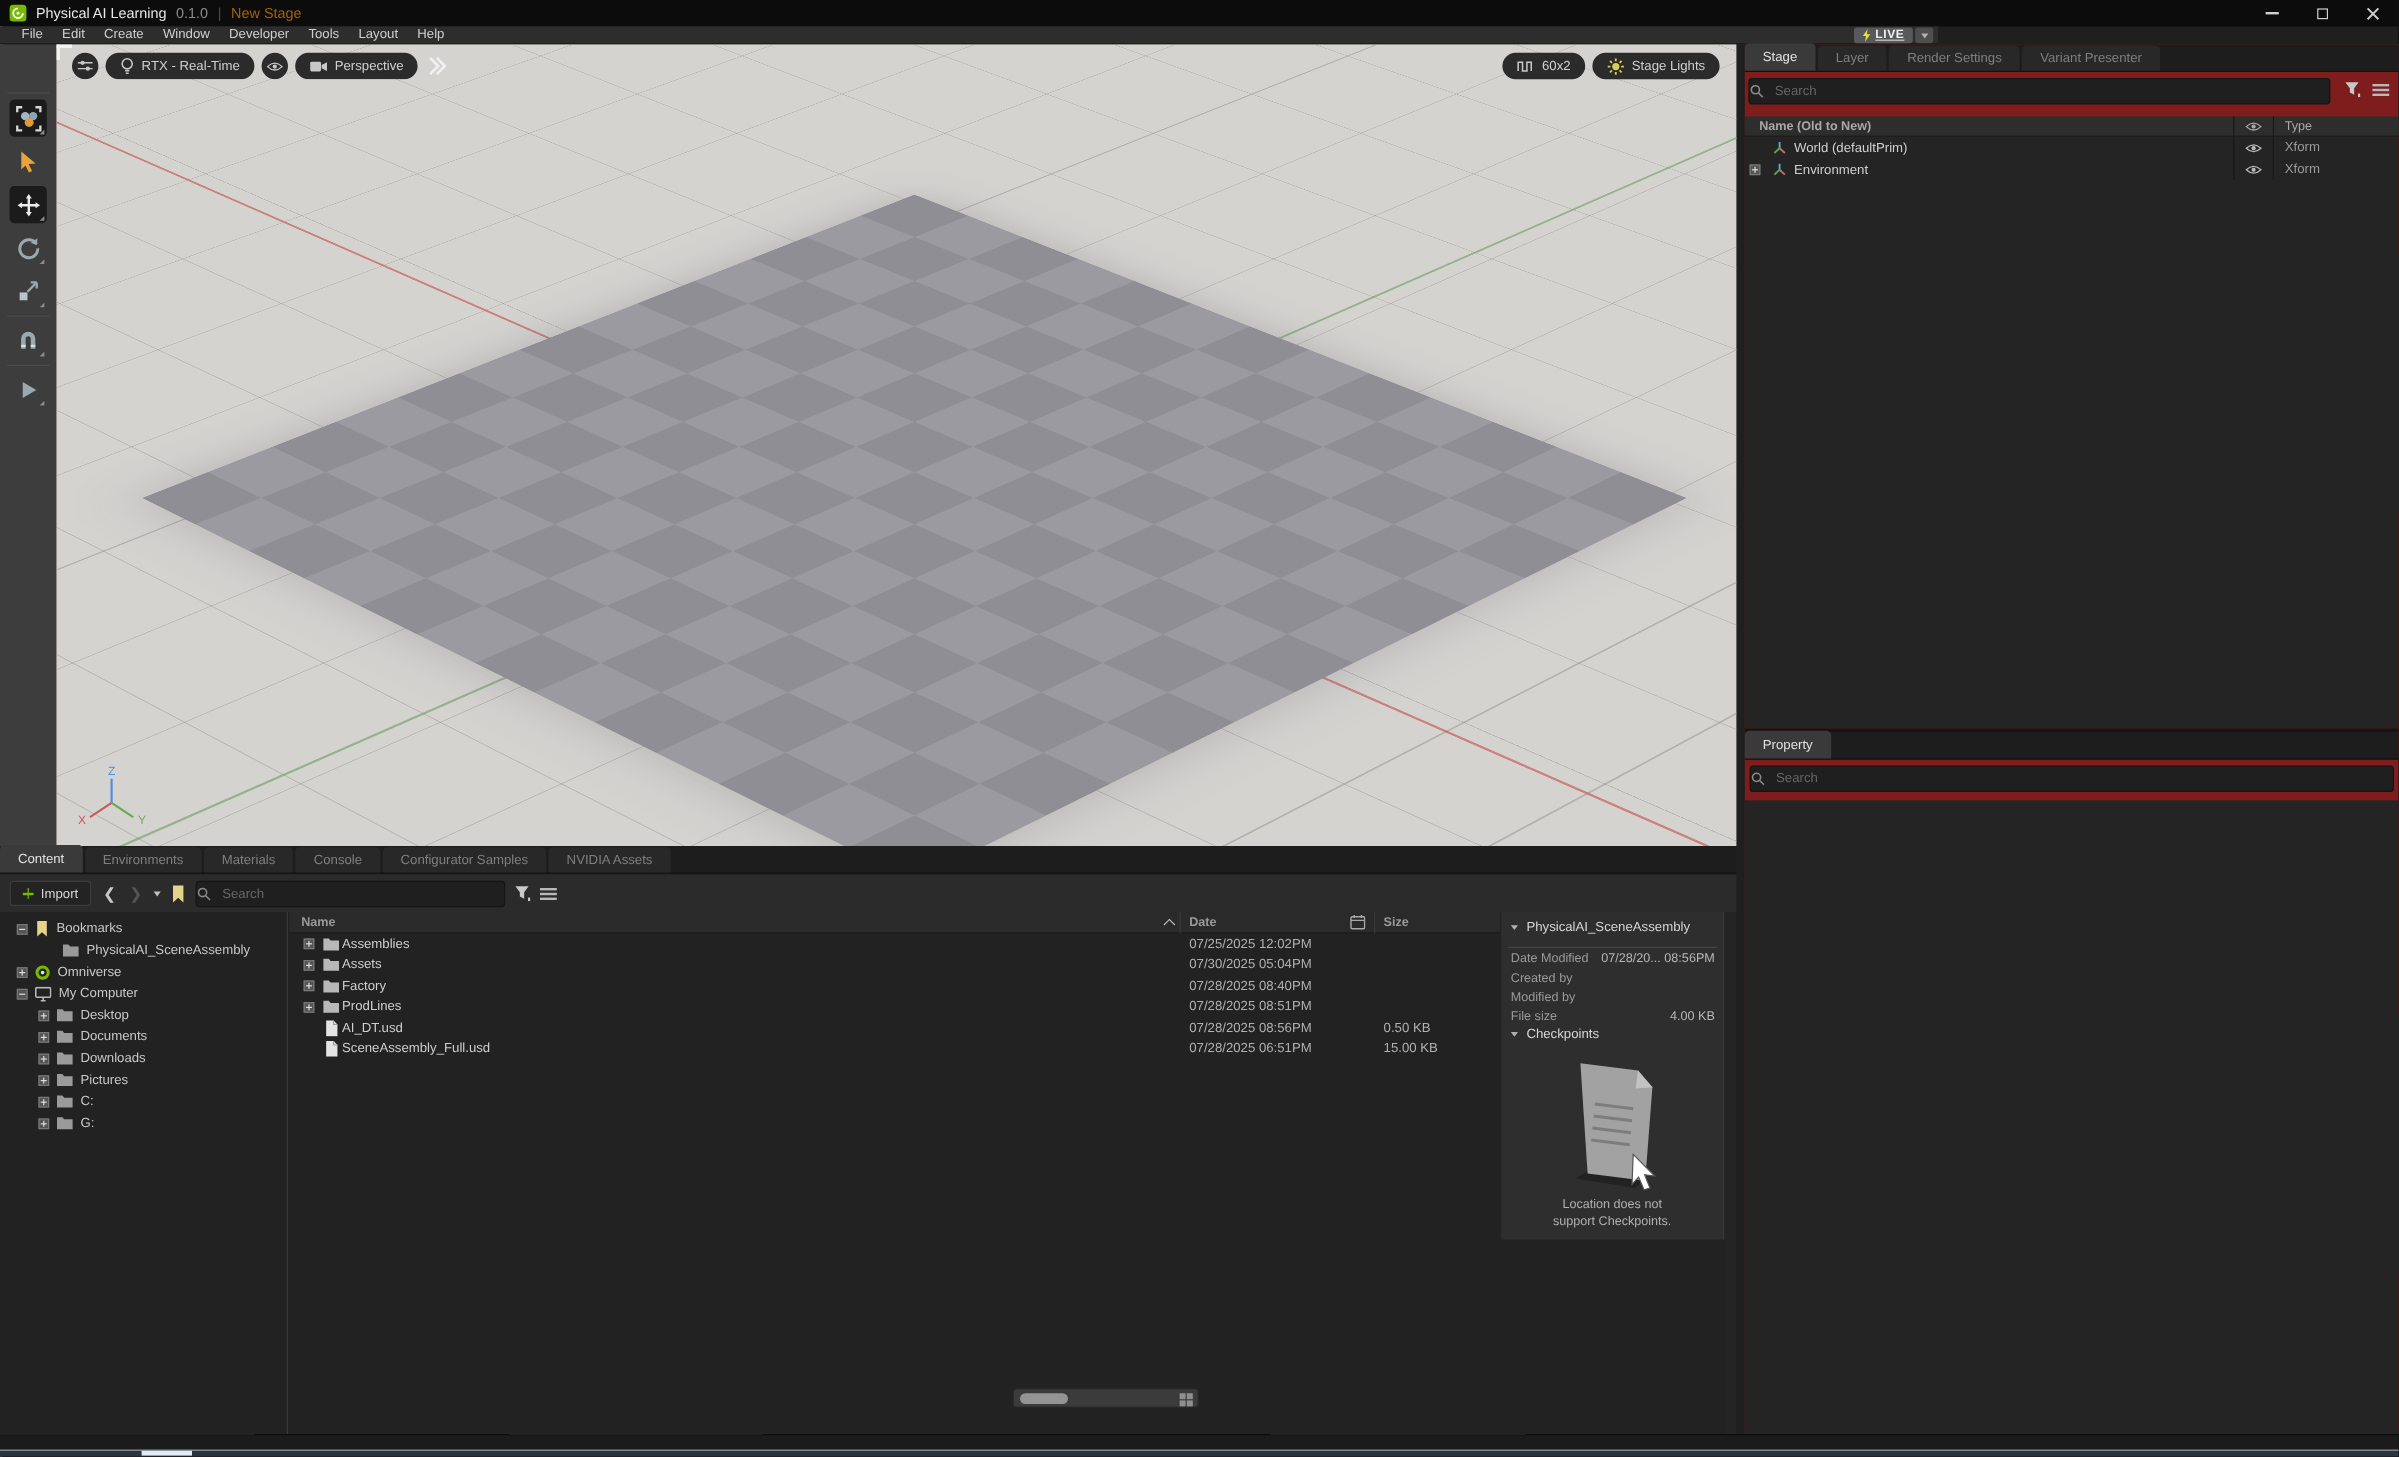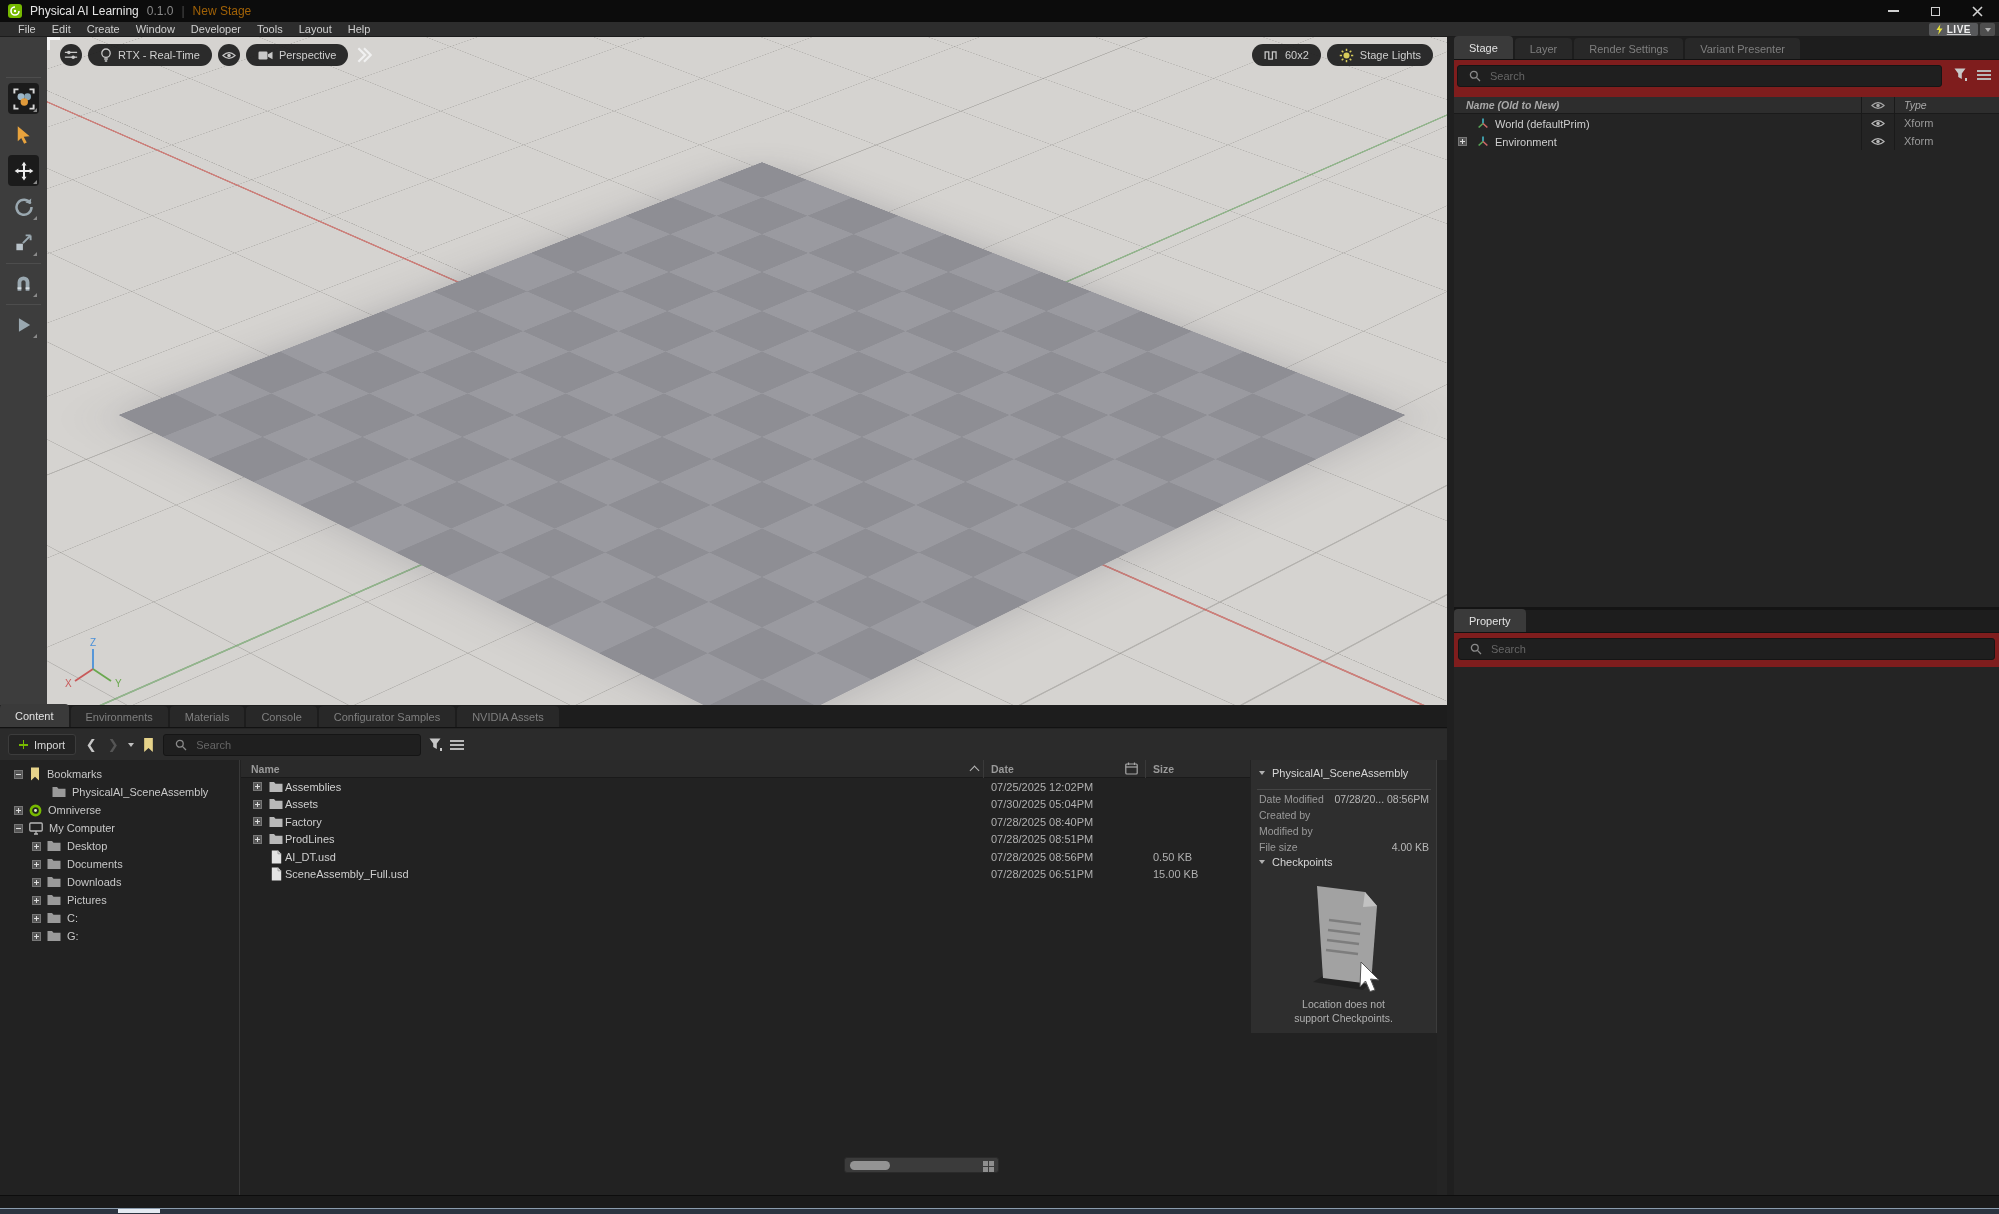--- a/index.html
+++ b/index.html
@@ -14,21 +14,21 @@
   .t-title{color:#e6e6e6;font-size:12px;}
   .t-version{color:#8a8a8a;font-size:12px;}
   .t-sep{color:#4d4d4d;font-size:12px;}
   .t-doc{color:#a16207;font-size:12px;}
   #win-controls{position:absolute;right:6px;top:0;height:22px;display:flex;align-items:center;gap:26px;padding-right:8px;}
   .wbtn{width:16px;height:16px;display:flex;align-items:center;justify-content:center;cursor:pointer;}
   .min-glyph{width:11px;height:2px;background:#d0d0d0;}
   .max-glyph{width:9px;height:9px;border:1.5px solid #d0d0d0;}
 
   
-  #menubar{position:absolute;left:0;top:22px;width:1999px;height:15px;background:#2d2d2d;border-bottom:1px solid #1c1c1c;display:flex;align-items:center;padding-left:10px;}
+  #menubar{position:absolute;left:0;top:22px;width:1615px;height:15px;background:#2d2d2d;border-bottom:1px solid #1c1c1c;display:flex;align-items:center;padding-left:10px;}
   .menu-item{color:#cfcfcf;padding:0 8px;font-size:11px;cursor:default;}
   #live-group{position:absolute;right:4px;top:1px;display:flex;gap:2px;align-items:center;}
   #live-badge{display:flex;align-items:center;gap:4px;background:#58595b;border-radius:2px;padding:0 7px;height:13px;text-decoration:underline;}
   #live-badge span{color:#f0f0f0;font-weight:bold;font-size:10px;letter-spacing:.5px;}
   #live-chevron{width:15px;height:13px;background:#4e4e4e;border-radius:2px;display:flex;align-items:center;justify-content:center;}
   .tri-down{width:0;height:0;border-left:3.5px solid transparent;border-right:3.5px solid transparent;border-top:4px solid #b0b0b0;}
 
   
   #left-toolbar{position:absolute;left:0;top:37px;width:47px;height:668px;background:#3d3d3d;}
   .tool{position:absolute;left:8px;width:31px;height:31px;border-radius:4px;display:flex;align-items:center;justify-content:center;cursor:pointer;}
@@ -55,30 +55,30 @@
   .vp-round{width:22px;height:22px;border-radius:50%;background:rgba(28,28,28,.92);display:flex;align-items:center;justify-content:center;cursor:pointer;}
   #vp-expander{margin-left:2px;cursor:pointer;}
   #axis-gizmo{position:absolute;left:16px;bottom:14px;}
   #axis-gizmo text{font-size:10px;font-family:"Liberation Sans",sans-serif;}
 
   
   #right-panel{position:absolute;left:1454px;top:37px;width:545px;height:1158px;background:#7f1d1d;}
   .tabstrip{position:absolute;left:0;width:100%;height:23px;background:#1d1d1d;display:flex;align-items:flex-end;border-bottom:1px solid #121212;}
   .tab{height:21px;display:flex;align-items:center;padding:0 15px;margin-right:2px;background:#282828;color:#7f7f7f;border-radius:4px 4px 0 0;font-size:11px;cursor:pointer;white-space:nowrap;}
   .tab.active{background:#3a3a3a;color:#e2e2e2;height:23px;}
-  .searchbox{display:flex;align-items:center;gap:7px;background:#1f1f1f;border:1px solid #151515;border-radius:3px;height:22px;padding:0 11px;}
+  .searchbox{display:flex;align-items:center;gap:7px;background:#1f1f1f;border:1px solid #151515;border-radius:3px;height:22px;padding:0 0;}
   .searchbox input{flex:1;background:transparent;border:none;color:#c8c8c8;font-size:11px;}
   .searchbox input::placeholder{color:#666;}
   .icon-btn{display:flex;align-items:center;justify-content:center;cursor:pointer;}
   .hamburger{width:14px;height:10px;border-top:2px solid #b8b8b8;border-bottom:2px solid #b8b8b8;position:relative;}
   .hamburger::after{content:"";position:absolute;left:0;top:2px;width:14px;height:2px;background:#b8b8b8;}
 
   #stage-search-row{position:absolute;left:3px;top:28px;width:485px;}
   #stage-search-icons{position:absolute;right:8px;top:31px;display:flex;gap:10px;align-items:center;}
-  #stage-colhdr{position:absolute;left:0;top:60px;width:100%;height:17px;background:#2d2d2d;border-bottom:1px solid #1a1a1a;color:#a8a8a8;font-size:10.5px;font-style:italic;}
+  #stage-colhdr{position:absolute;left:0;top:60px;width:100%;height:17px;background:#2d2d2d;border-bottom:1px solid #1a1a1a;color:#a8a8a8;font-size:10.5px;}
   .col-name-hdr{position:absolute;left:12px;top:2px;font-weight:bold;}
   .col-eye{position:absolute;left:407px;width:33px;top:0;height:100%;display:flex;align-items:center;justify-content:center;border-left:1px solid #1a1a1a;}
   .col-type{position:absolute;left:440px;top:0;width:105px;height:100%;display:flex;align-items:center;padding-left:9px;border-left:1px solid #1a1a1a;}
   #stage-rows-bg{position:absolute;left:0;top:77px;width:100%;height:493px;background:#242424;}
   .srow{position:absolute;left:0;width:100%;height:18px;cursor:pointer;}
   .srow .tgl{position:absolute;left:4px;top:4.5px;}
   .srow .xic{position:absolute;left:22px;top:3px;}
   .srow .sname{position:absolute;left:41px;top:4px;color:#cfcfcf;}
   .tgl{width:9px;height:9px;background:#555;border:1px solid #777;position:relative;cursor:pointer;}
   .tgl::before{content:"";position:absolute;left:1px;top:3px;width:5px;height:1px;background:#ddd;}

